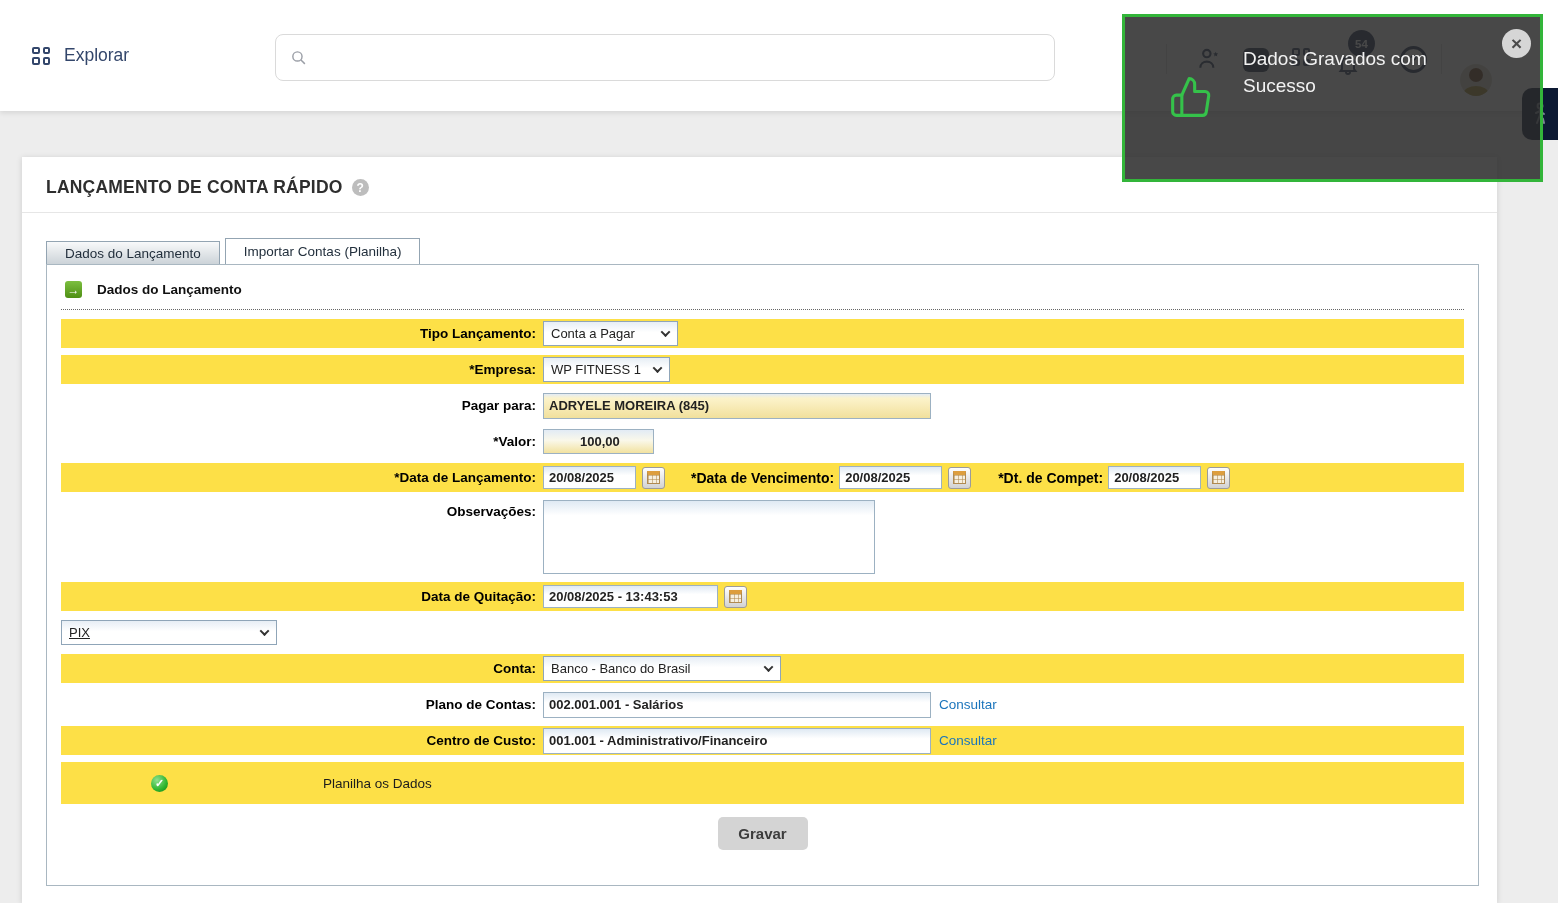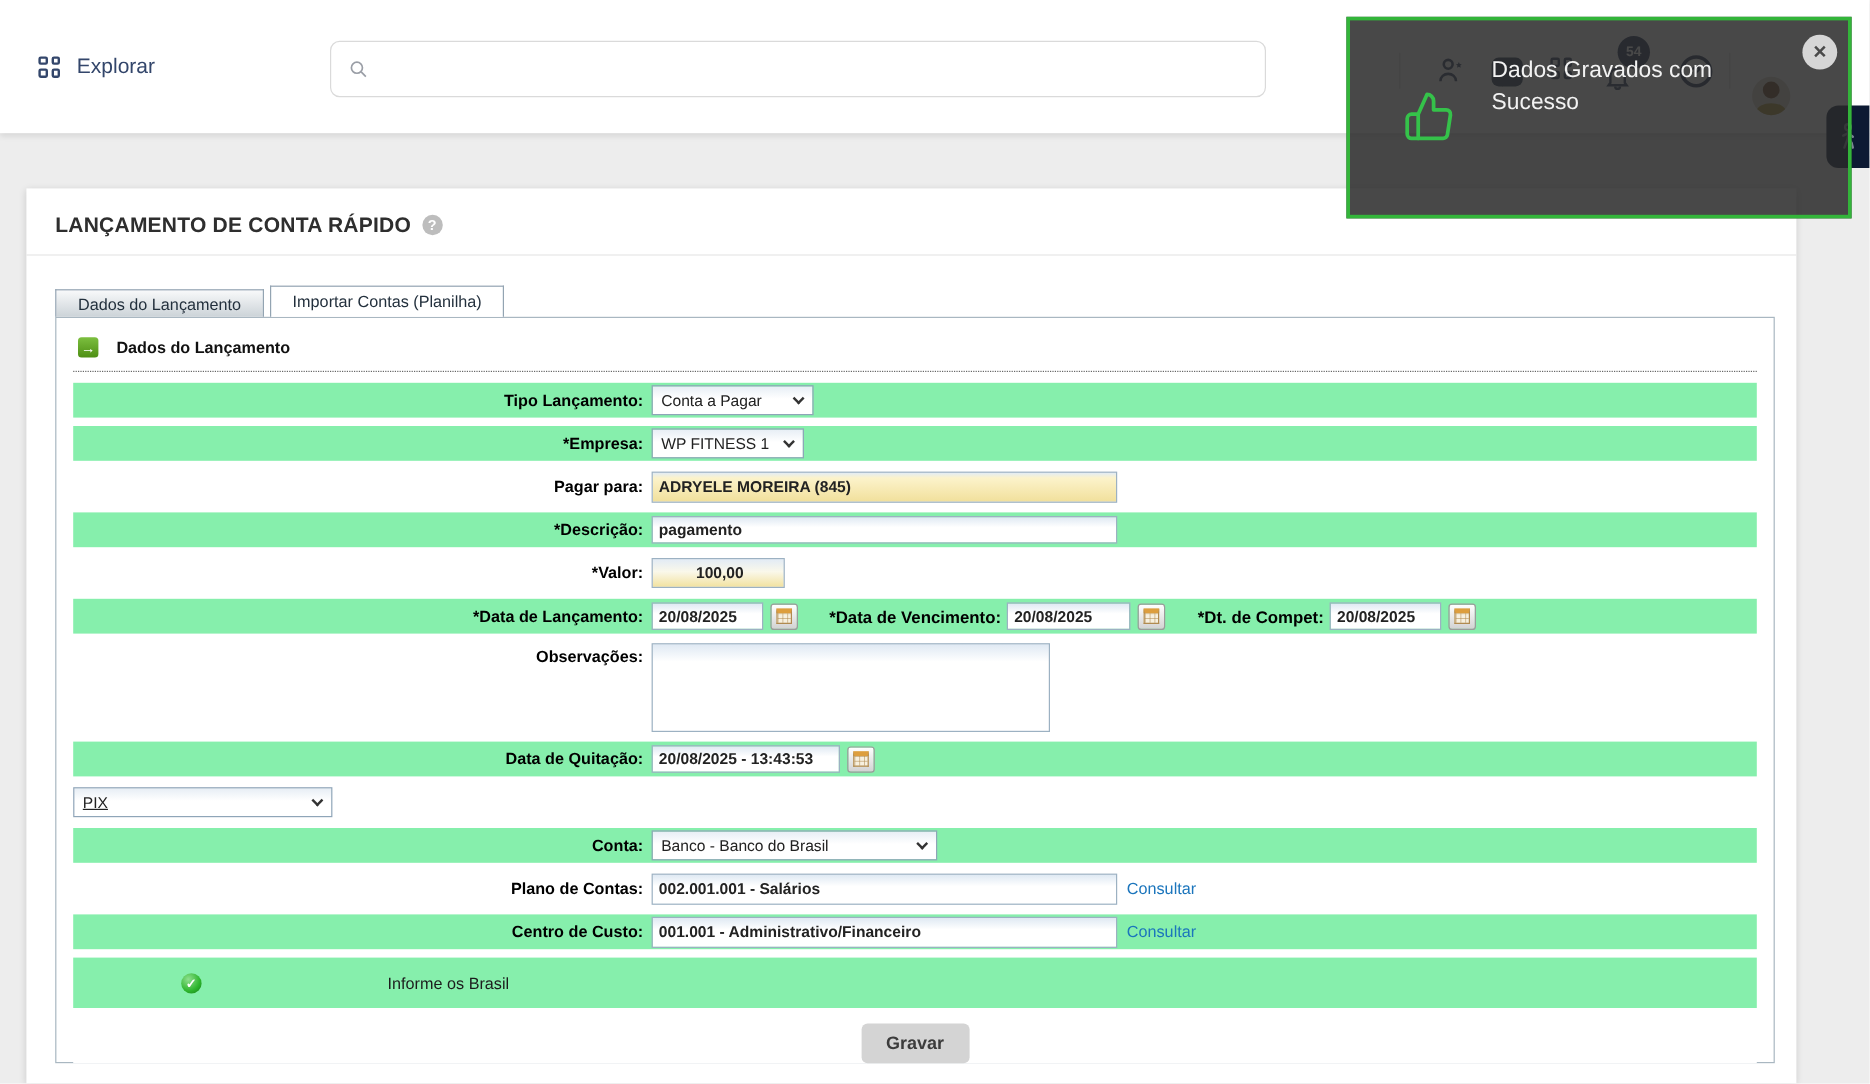--- a/index.html
+++ b/index.html
@@ -94,37 +94,37 @@
     padding:8px 14px 0; position:relative;
   }
   .sec-head { display:flex; align-items:center; gap:15px; padding:8px 0 11px 4px; }
   .sec-ic {
     width:17px; height:17px; border-radius:3px; background:linear-gradient(#7cbf3f,#4e8f14);
     color:#fff; font-size:12px; font-weight:bold; display:flex; align-items:center; justify-content:center;
   }
   .sec-title { font-weight:bold; font-size:13.5px; color:#111; }
   .dotline { border-bottom:1px dotted #666; margin-bottom:9px; }
 
-  .frow { display:flex; align-items:center; min-height:29px; margin-bottom:7px; background:#86efac; font-size:13px; }
+  .frow { display:flex; align-items:center; min-height:29px; margin-bottom:7px; background:#fde047; font-size:13px; }
   .frow.w { background:#fff; }
   .lbl { width:482px; text-align:right; font-weight:bold; color:#000; padding-right:7px; flex:none; font-size:13.5px; }
   .inlbl { font-weight:bold; color:#000; font-size:14px; padding-right:5px; }
 
   .tin {
     height:23px; border:1px solid #9cb1c2; padding:2px 5px; font-size:13px; font-family:inherit;
     background:linear-gradient(#dfe9f3, #ffffff 40%); color:#222; outline:none;font-weight:bold;
   }
   .tin.yfull { background:linear-gradient(#e3ecf5 0%, #fcf3cb 18%, #f1e09c 100%); }
   .tin.yhalf { background:linear-gradient(#e2ebf5 0%, #faf8ea 45%, #f2e2a0 100%);padding-left:36px; }
   .w-pagar { width:388px; height:26px; }
   .w-desc  { width:388px; }
   .w-valor { width:111px; height:25px; }
   .w-date  { width:93px; }
   .w-venc  { width:103px; }
-  .w-quit  { width:157px; }
+  .w-quit  { width:175px; }
   .w-plano { width:388px; height:26px; }
 
   .selectbox {
     position:relative; height:25px; border:1px solid #8fa5b8;
     background:linear-gradient(#e7eef5,#ffffff 45%); display:flex; align-items:center;
     padding:0 24px 0 7px; font-size:13px; cursor:pointer; color:#222;
   }
   .chev {
     position:absolute; right:8px; top:8px; width:7px; height:7px;
     border-right:2px solid #333; border-bottom:2px solid #333; transform:rotate(45deg) translate(-1px,-1px);
@@ -266,24 +266,20 @@
         <span>WP FITNESS 1</span>
         <i class="chev"></i>
       </div>
     </div>
 
     <div class="frow w">
       <div class="lbl">Pagar para:</div>
       <input class="tin yfull w-pagar" value="ADRYELE MOREIRA (845)" style="">
     </div>
 
-    <div class="frow">
-      <div class="lbl">*Descrição:</div>
-      <input class="tin w-desc" value="pagamento" style="">
-    </div>
 
     <div class="frow w">
       <div class="lbl">*Valor:</div>
       <input class="tin yhalf w-valor" value="100,00" style="">
     </div>
 
     <div class="frow">
       <div class="lbl">*Data de Lançamento:</div>
       <input class="tin w-date" value="20/08/2025" style="">
       <span class="calbtn">
@@ -336,21 +332,21 @@
     </div>
 
     <div class="frow">
       <div class="lbl">Centro de Custo:</div>
       <input class="tin w-plano" value="001.001 - Administrativo/Financeiro" style="">
       <a class="consultar">Consultar</a>
     </div>
 
     <div class="frow statusrow">
       <span class="check-ic">✓</span>
-      <span class="status-txt">Informe os Brasil</span>
+      <span class="status-txt">Planilha os Dados</span>
     </div>
 
     <div class="btnrow">
       <button class="gravar">Gravar</button>
     </div>
 
   </div>
 </div>
 
 <div class="toast">

